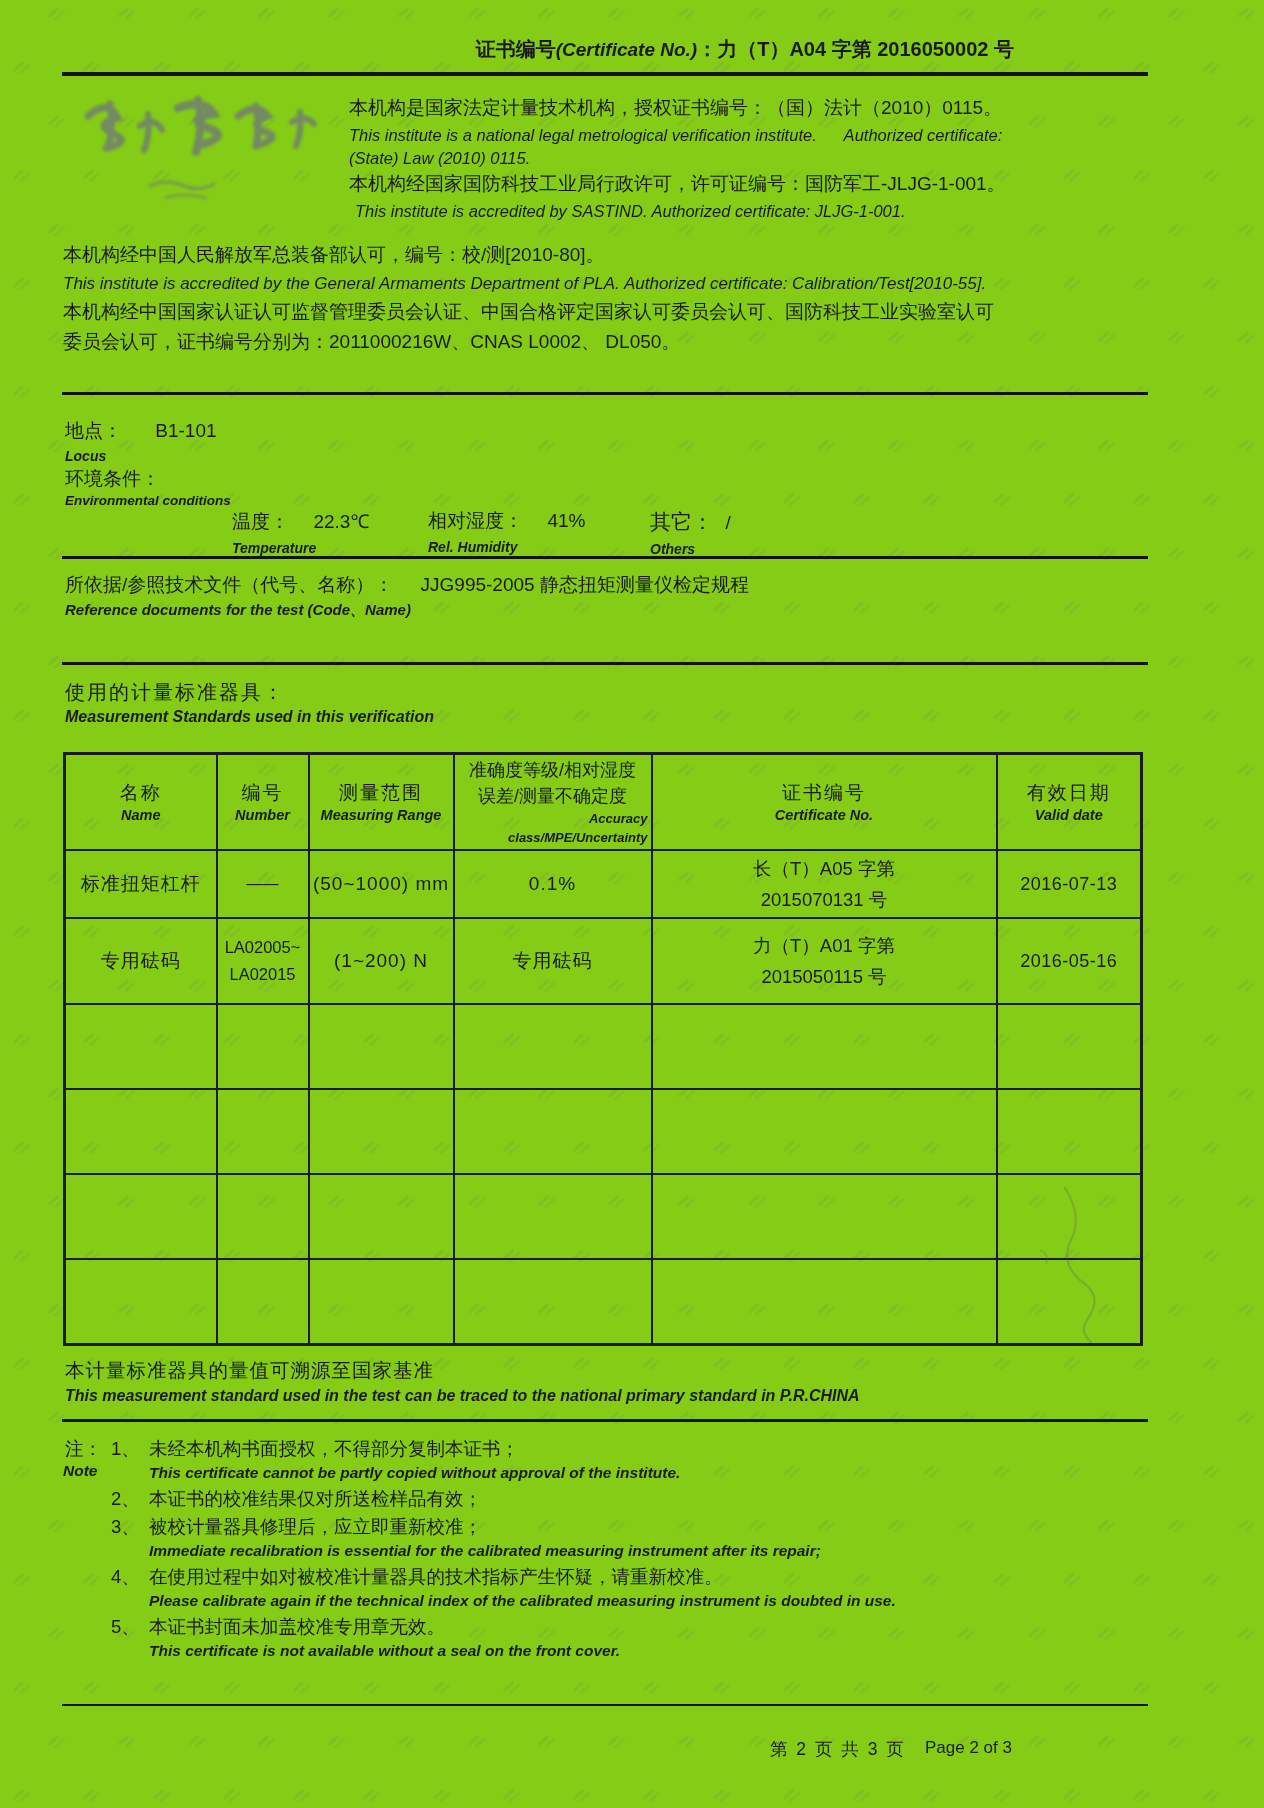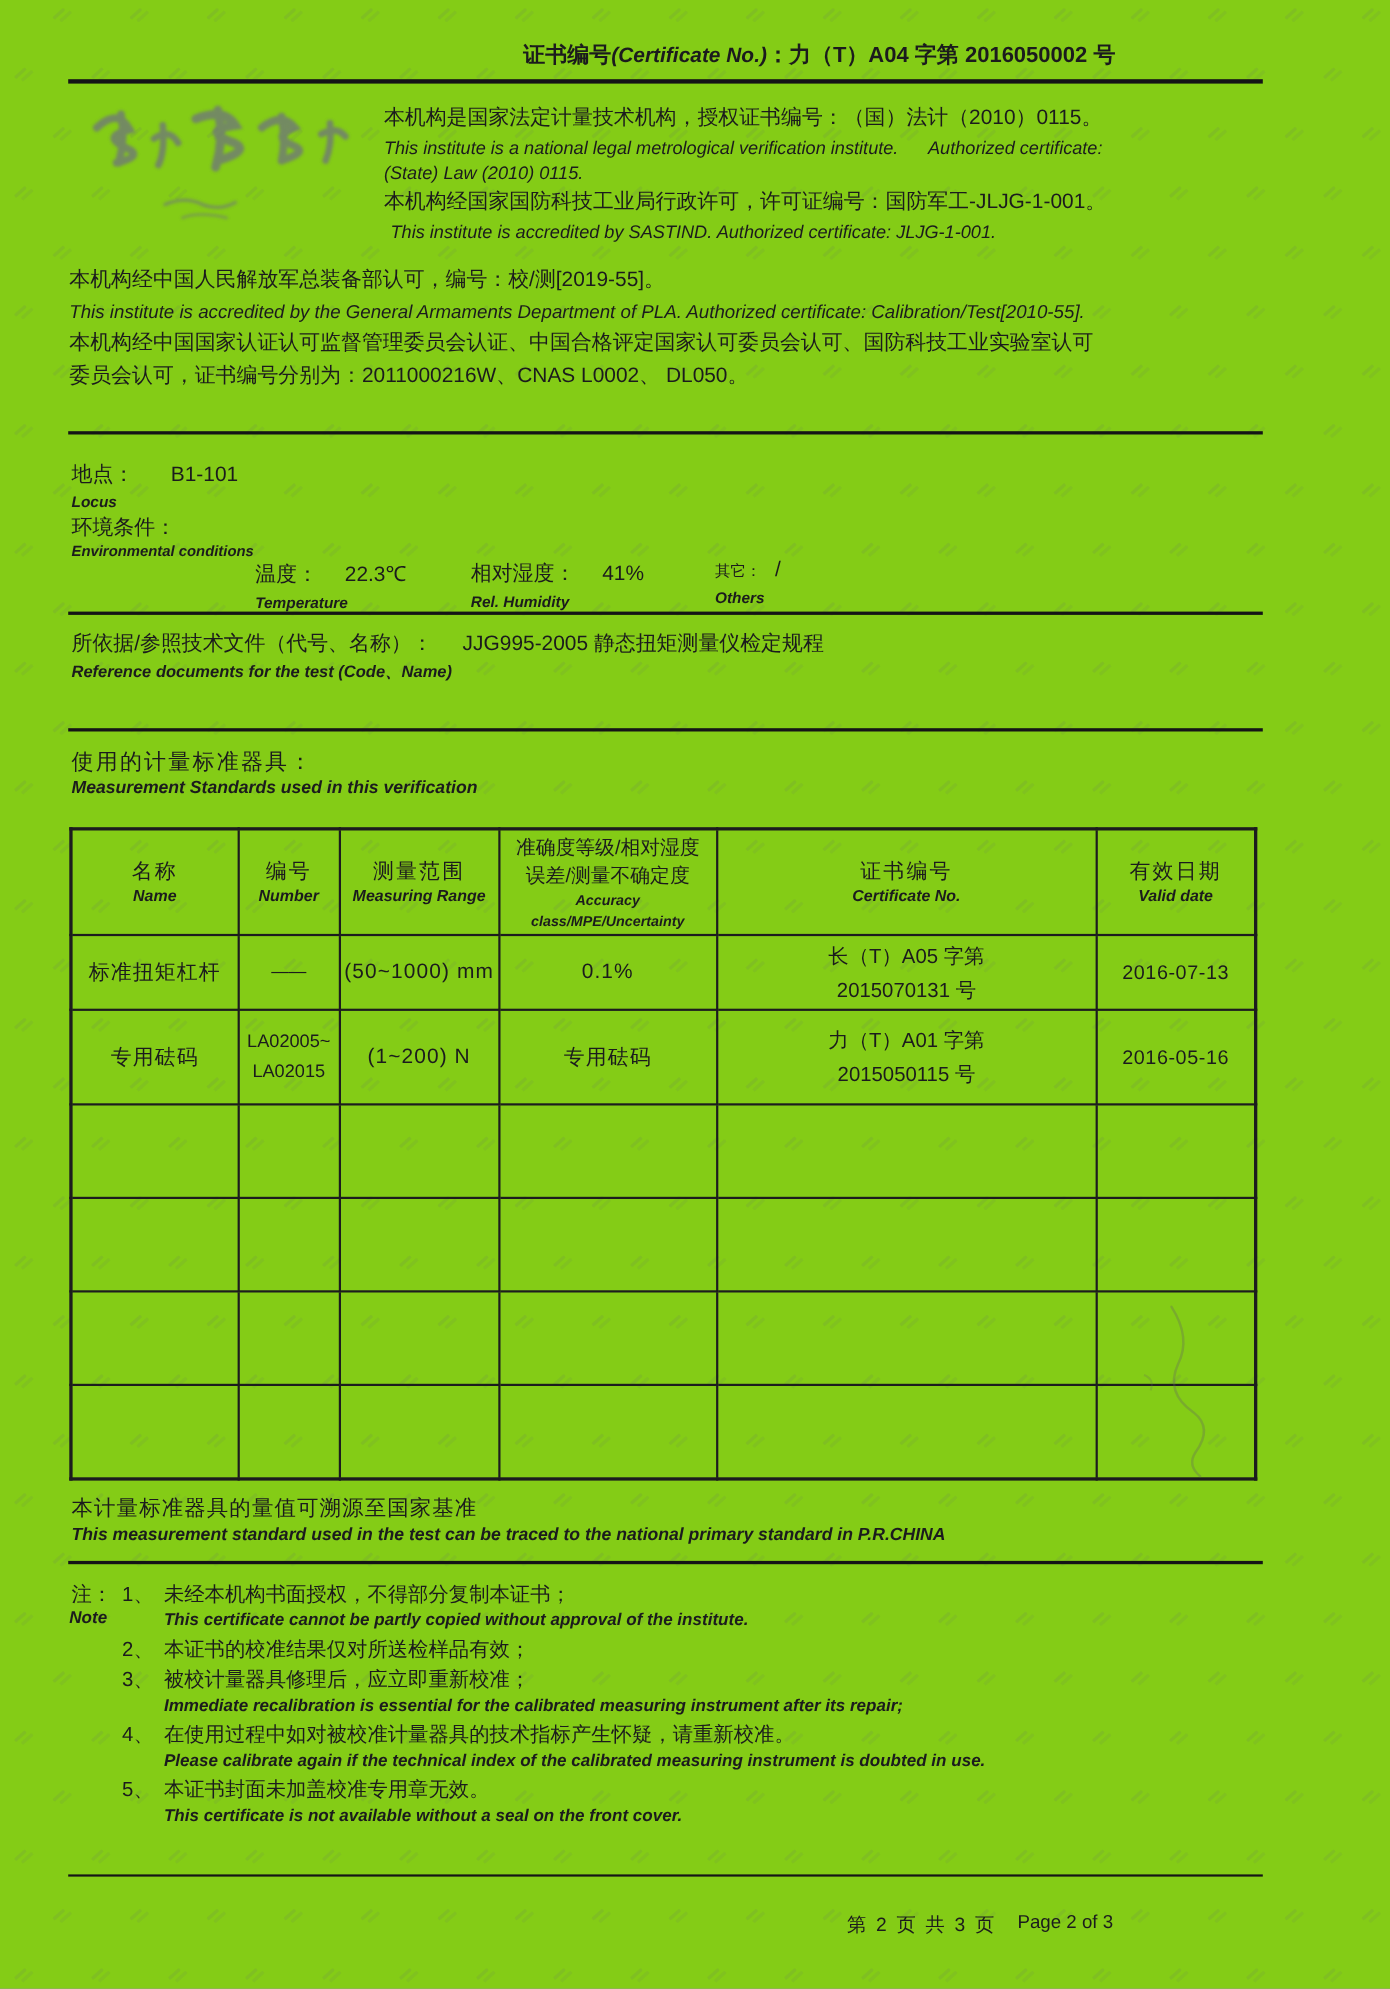--- a/index.html
+++ b/index.html
@@ -44,21 +44,21 @@
 
   table.std{position:absolute;top:752px;left:63px;width:1077px;
     border-collapse:collapse;table-layout:fixed;}
   table.std,table.std td,table.std th{border:2px solid #1c1c1e;}
   table.std{border-width:3px;}
   table.std td,table.std th{text-align:center;vertical-align:middle;padding:2px 3px;
     font-weight:normal;overflow:hidden;}
   .th-cn{font-size:19px;letter-spacing:2px;line-height:26px;}
   .th-cn2{font-size:18px;letter-spacing:0;line-height:26px;}
   .th-en{font-size:14.5px;line-height:19px;font-weight:bold;font-style:italic;}
-  .th-en-sm{font-size:13px;}
+  .th-en-sm{font-size:13px;text-align:right;}
   .cell-cn{font-size:19px;letter-spacing:1px;}
   .cell-sm{font-size:16.5px;text-align:left;line-height:27px;padding-left:5px;}
   .cell-two{font-size:18.5px;line-height:31px;}
   .cell-date{font-size:18px;letter-spacing:.5px;}
 
   .notes{left:63px;top:1436px;width:1010px;}
   .notes-label-cn{position:absolute;left:2px;top:0;font-size:18.5px;}
   .notes-label-en{position:absolute;left:0;top:26px;font-size:15.5px;font-weight:bold;font-style:italic;}
   .notes-items{margin-left:48px;}
   .note-item{margin-bottom:2px;}
@@ -713,21 +713,21 @@
 
     <div class="abs inst-block">
       <div class="cn">本机构是国家法定计量技术机构，授权证书编号：（国）法计（2010）0115。</div>
       <div class="en pre">This institute is a national legal metrological verification institute.      Authorized certificate:</div>
       <div class="en">(State) Law (2010) 0115.</div>
       <div class="cn">本机构经国家国防科技工业局行政许可，许可证编号：国防军工-JLJG-1-001。</div>
       <div class="en" style="margin-left:6px;">This institute is accredited by SASTIND. Authorized certificate: JLJG-1-001.</div>
     </div>
 
     <div class="abs acc-block">
-      <div class="cn">本机构经中国人民解放军总装备部认可，编号：校/测[2019-55]。</div>
+      <div class="cn">本机构经中国人民解放军总装备部认可，编号：校/测[2010-80]。</div>
       <div class="en">This institute is accredited by the General Armaments Department of PLA. Authorized certificate: Calibration/Test[2010-55].</div>
       <div class="cn">本机构经中国国家认证认可监督管理委员会认证、中国合格评定国家认可委员会认可、国防科技工业实验室认可</div>
       <div class="cn">委员会认可，证书编号分别为：2011000216W、CNAS L0002、 DL050。</div>
     </div>
 
     <div class="rule" style="top:392px;height:3px;"></div>
 
     <div class="abs" style="left:65px;top:418px;font-size:19px;">
       <span>地点：</span>
       <span style="margin-left:28px;">B1-101</span>
@@ -741,21 +741,21 @@
       <span style="font-size:19px;">温度：</span>
       <span class="val" style="font-size:19px;">22.3℃</span>
       <div class="en-b small-lab" style="margin-top:4px;">Temperature</div>
     </div>
     <div class="env-group" style="left:428px;top:508px;">
       <span style="font-size:19px;">相对湿度：</span>
       <span class="val" style="font-size:19px;">41%</span>
       <div class="en-b small-lab" style="margin-top:4px;">Rel. Humidity</div>
     </div>
     <div class="env-group" style="left:650px;top:508px;">
-      <span style="font-size:14px;">其它：</span>
+      <span style="font-size:21px;">其它：</span>
       <span class="val" style="margin-left:8px;font-size:19px;">/</span>
       <div class="en-b small-lab" style="margin-top:4px;">Others</div>
     </div>
 
     <div class="rule" style="top:556px;height:3px;"></div>
 
     <div class="abs" style="left:65px;top:572px;font-size:19px;white-space:nowrap;">
       <span>所依据/参照技术文件（代号、名称）：</span>
       <span style="margin-left:22px;">JJG995-2005 静态扭矩测量仪检定规程</span>
     </div>

